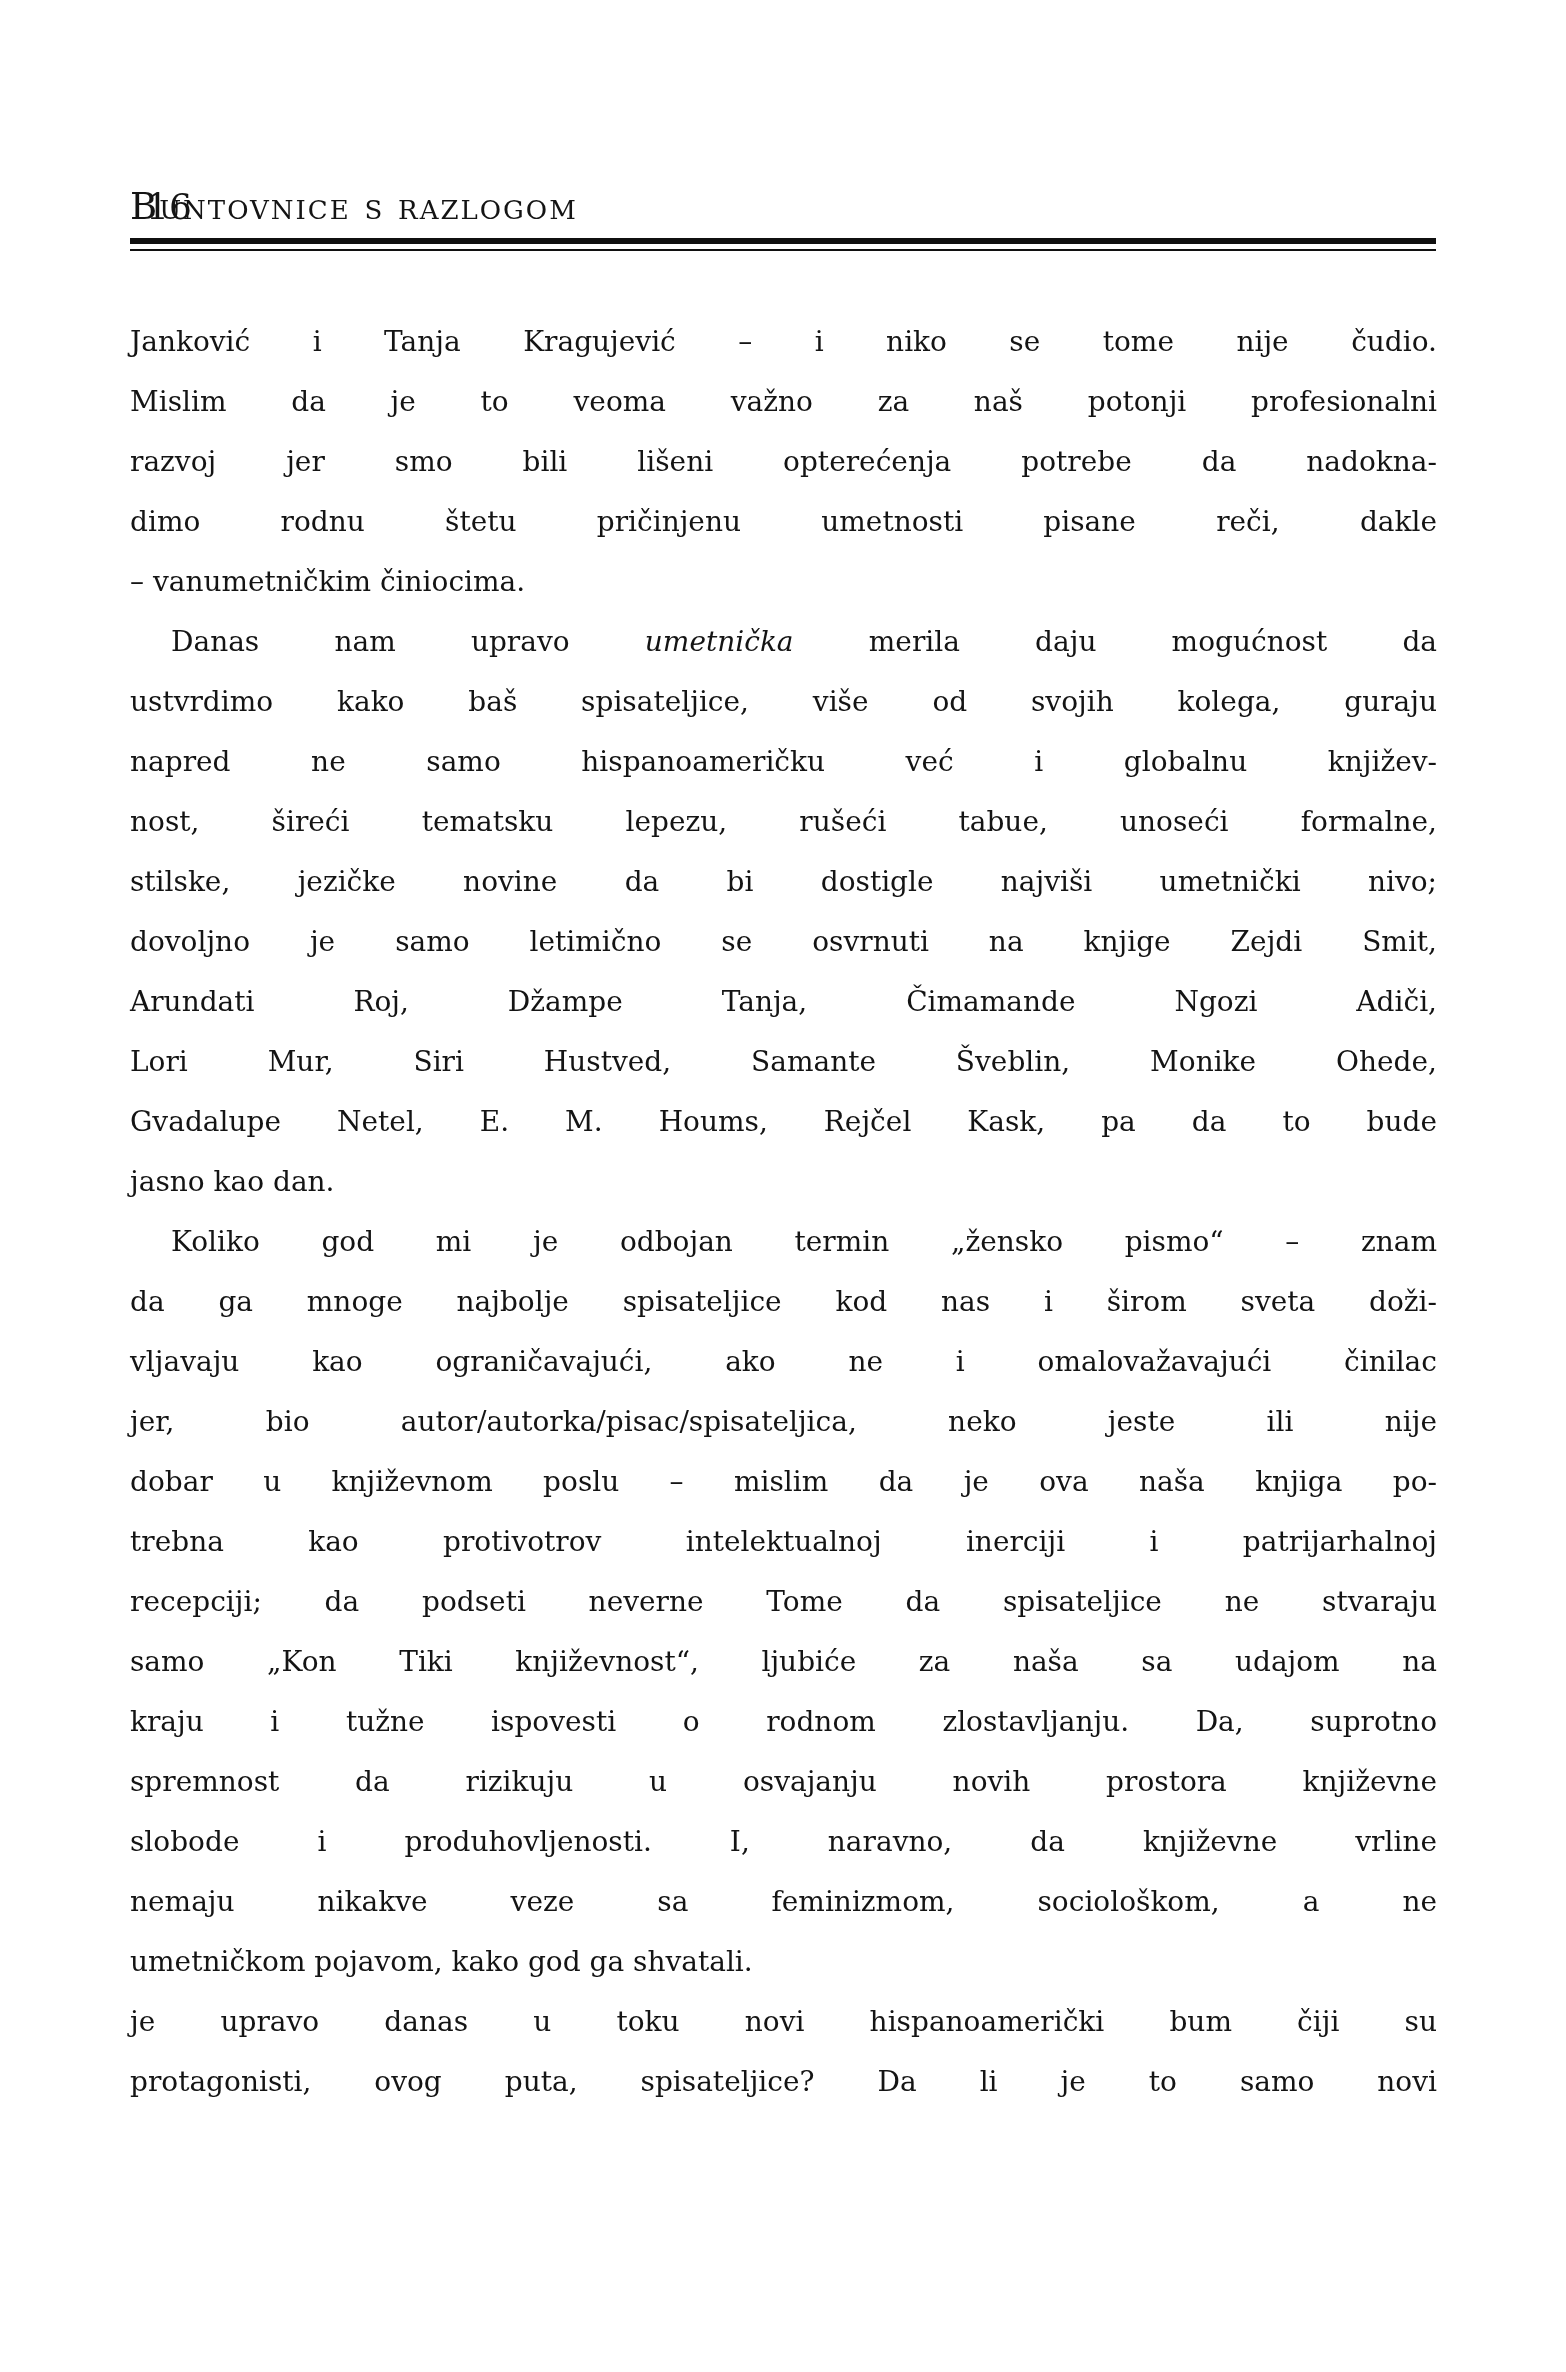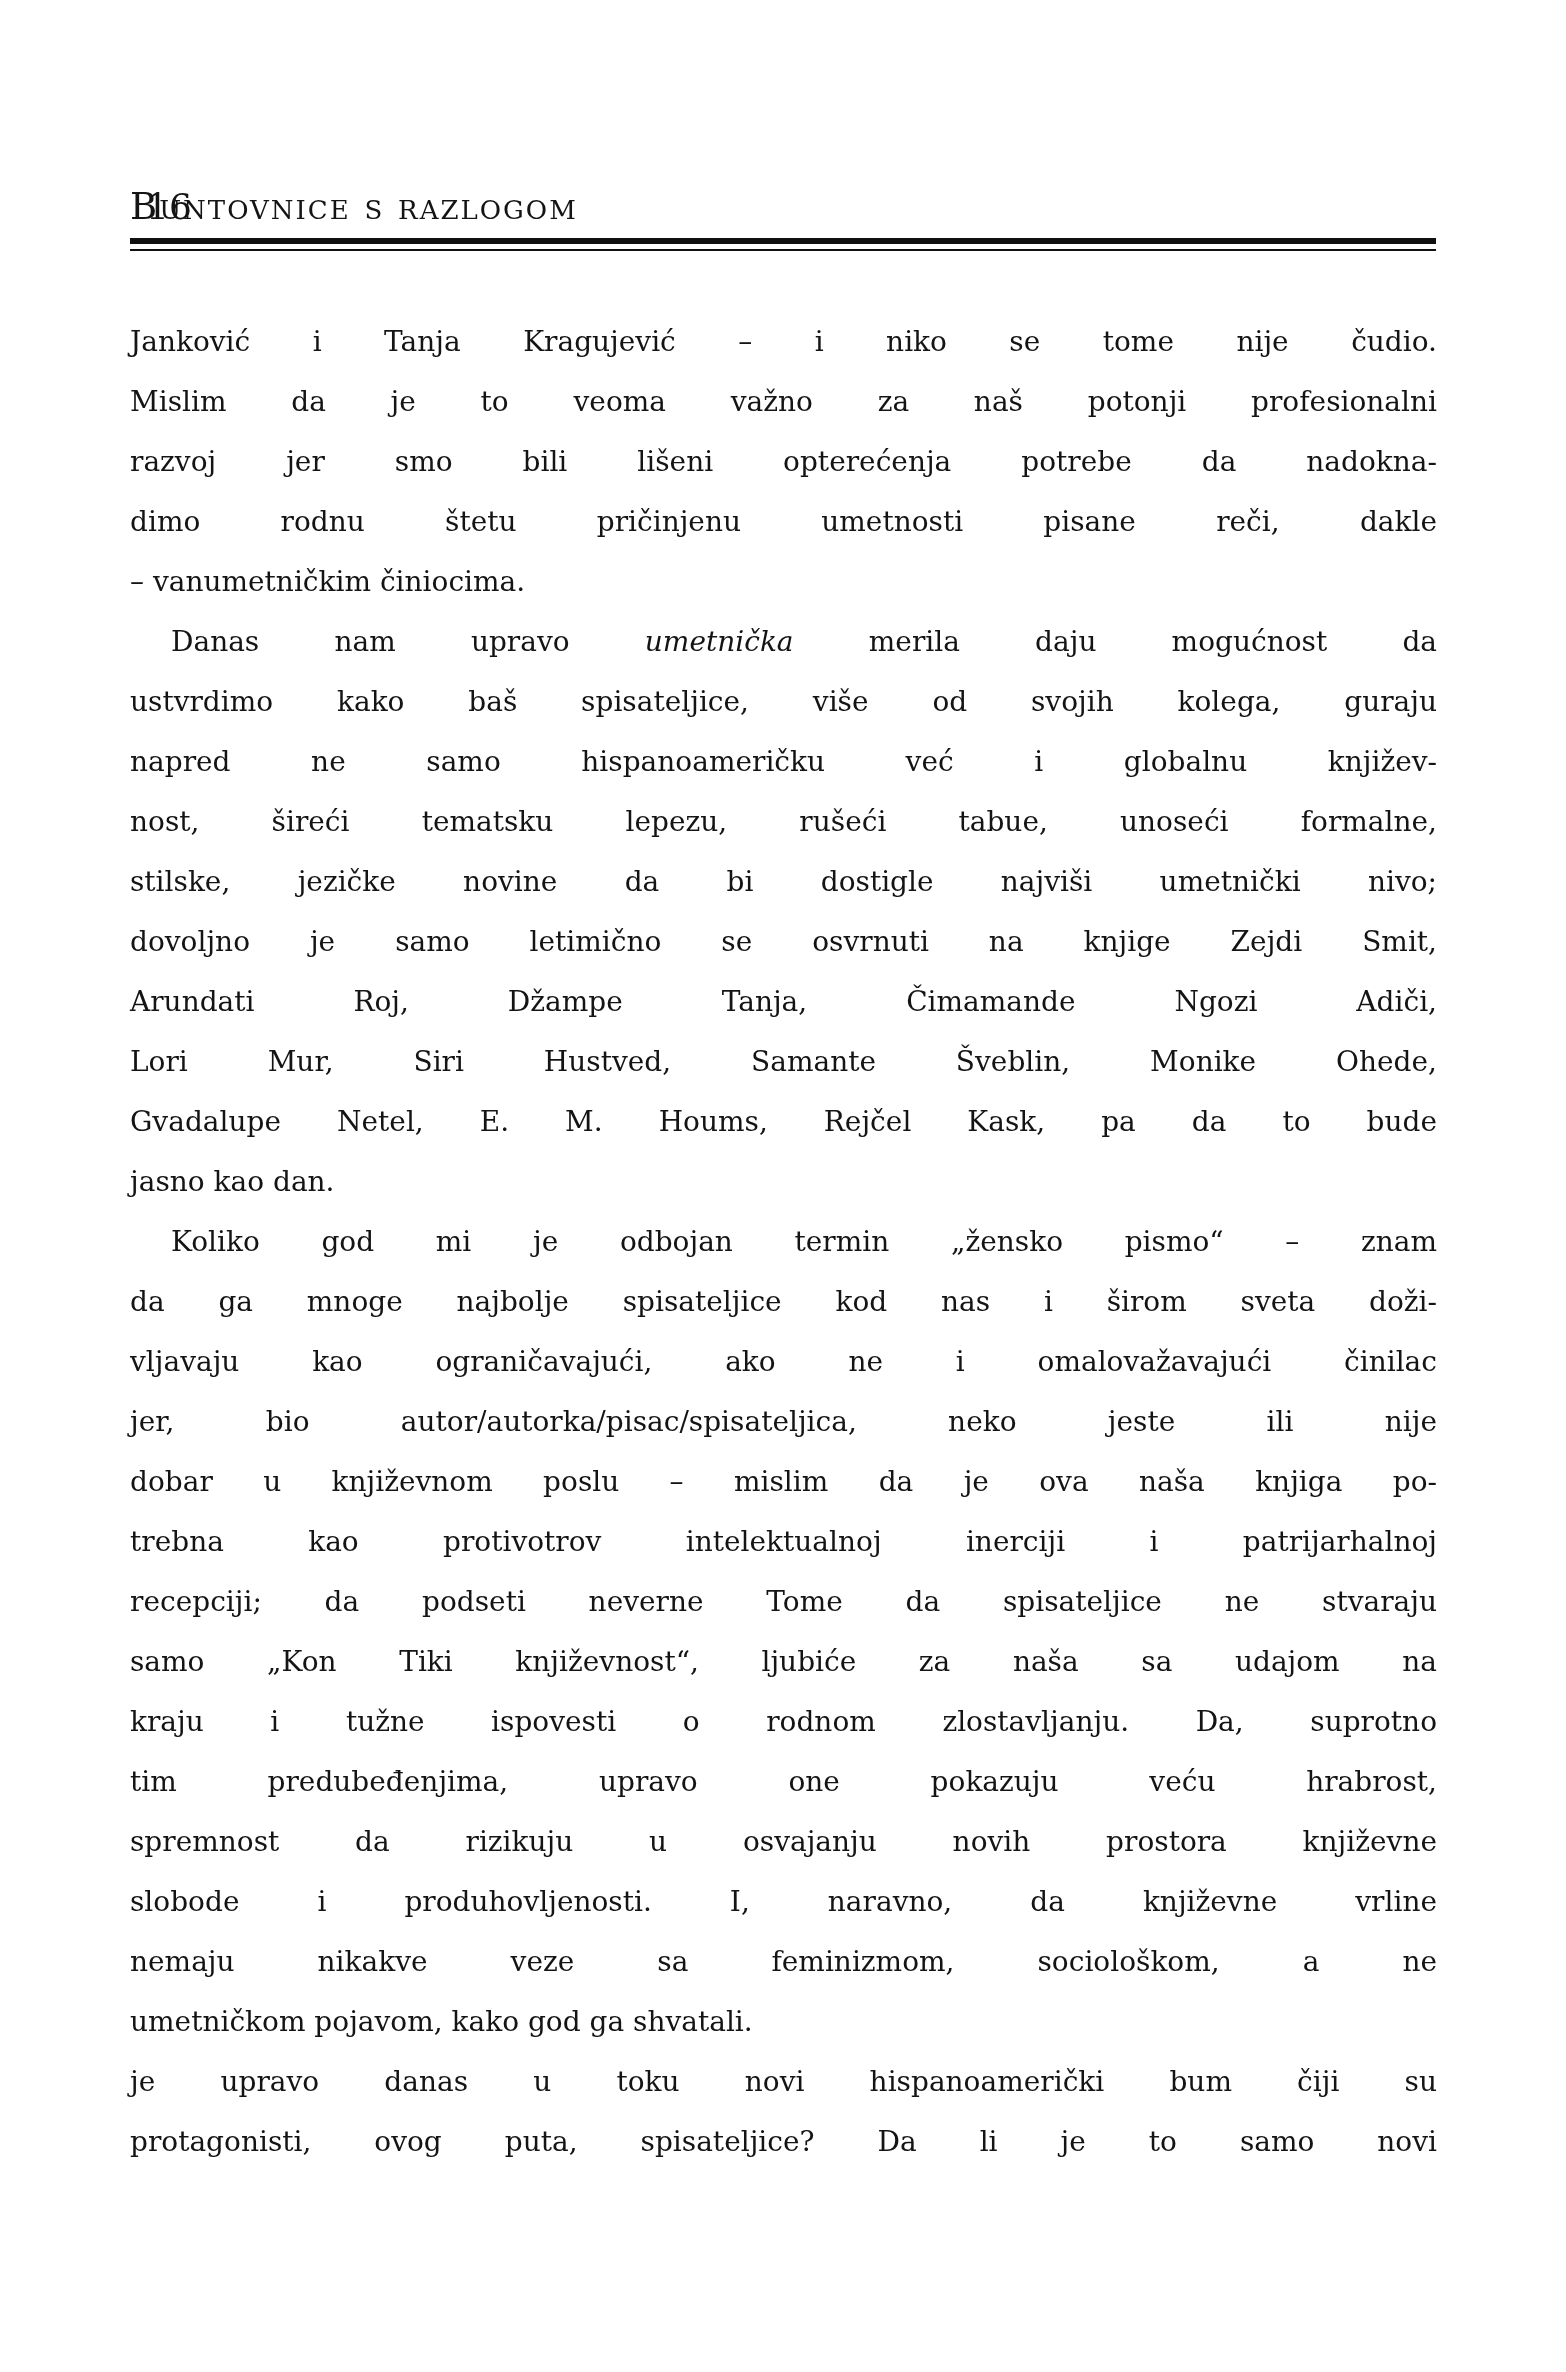--- a/index.html
+++ b/index.html
@@ -102,21 +102,20 @@
       <div class="paragraph">
         <div class="line fill indent"><span>Koliko god mi je odbojan termin „žensko pismo“ – znam</span></div>
         <div class="line fill"><span>da ga mnoge najbolje spisateljice kod nas i širom sveta doži-</span></div>
         <div class="line fill"><span>vljavaju kao ograničavajući, ako ne i omalovažavajući činilac</span></div>
         <div class="line fill"><span>jer, bio autor/autorka/pisac/spisateljica, neko jeste ili nije</span></div>
         <div class="line fill"><span>dobar u književnom poslu – mislim da je ova naša knjiga po-</span></div>
         <div class="line fill"><span>trebna kao protivotrov intelektualnoj inerciji i patrijarhalnoj</span></div>
         <div class="line fill"><span>recepciji; da podseti neverne Tome da spisateljice ne stvaraju</span></div>
         <div class="line fill"><span>samo „Kon Tiki književnost“, ljubiće za naša sa udajom na</span></div>
         <div class="line fill"><span>kraju i tužne ispovesti o rodnom zlostavljanju. Da, suprotno</span></div>
-        <div class="line fill"><span>tim predubeđenjima, upravo one pokazuju veću hrabrost,</span></div>
         <div class="line fill"><span>spremnost da rizikuju u osvajanju novih prostora književne</span></div>
         <div class="line fill"><span>slobode i produhovljenosti. I, naravno, da književne vrline</span></div>
         <div class="line fill"><span>nemaju nikakve veze sa feminizmom, sociološkom, a ne</span></div>
         <div class="line"><span>umetničkom pojavom, kako god ga shvatali.</span></div>
       </div>
       <div class="paragraph">
         <div class="line fill"><span>je upravo danas u toku novi hispanoamerički bum čiji su</span></div>
         <div class="line fill"><span>protagonisti, ovog puta, spisateljice? Da li je to samo novi</span></div>
       </div>
     </div>

